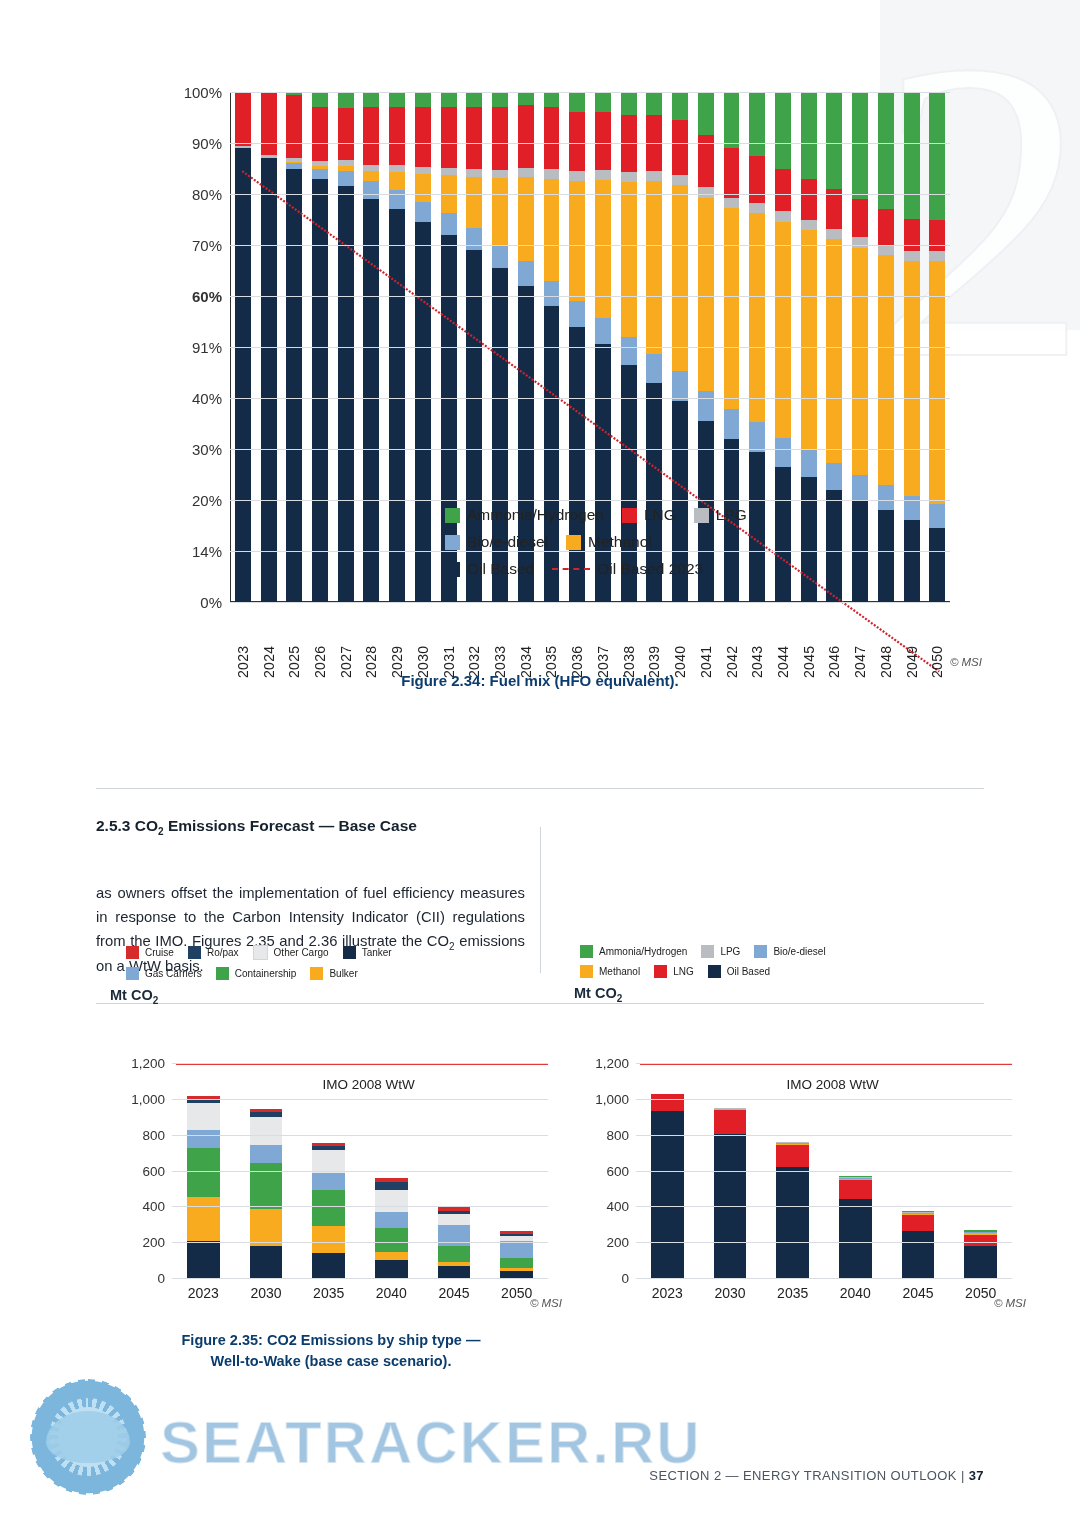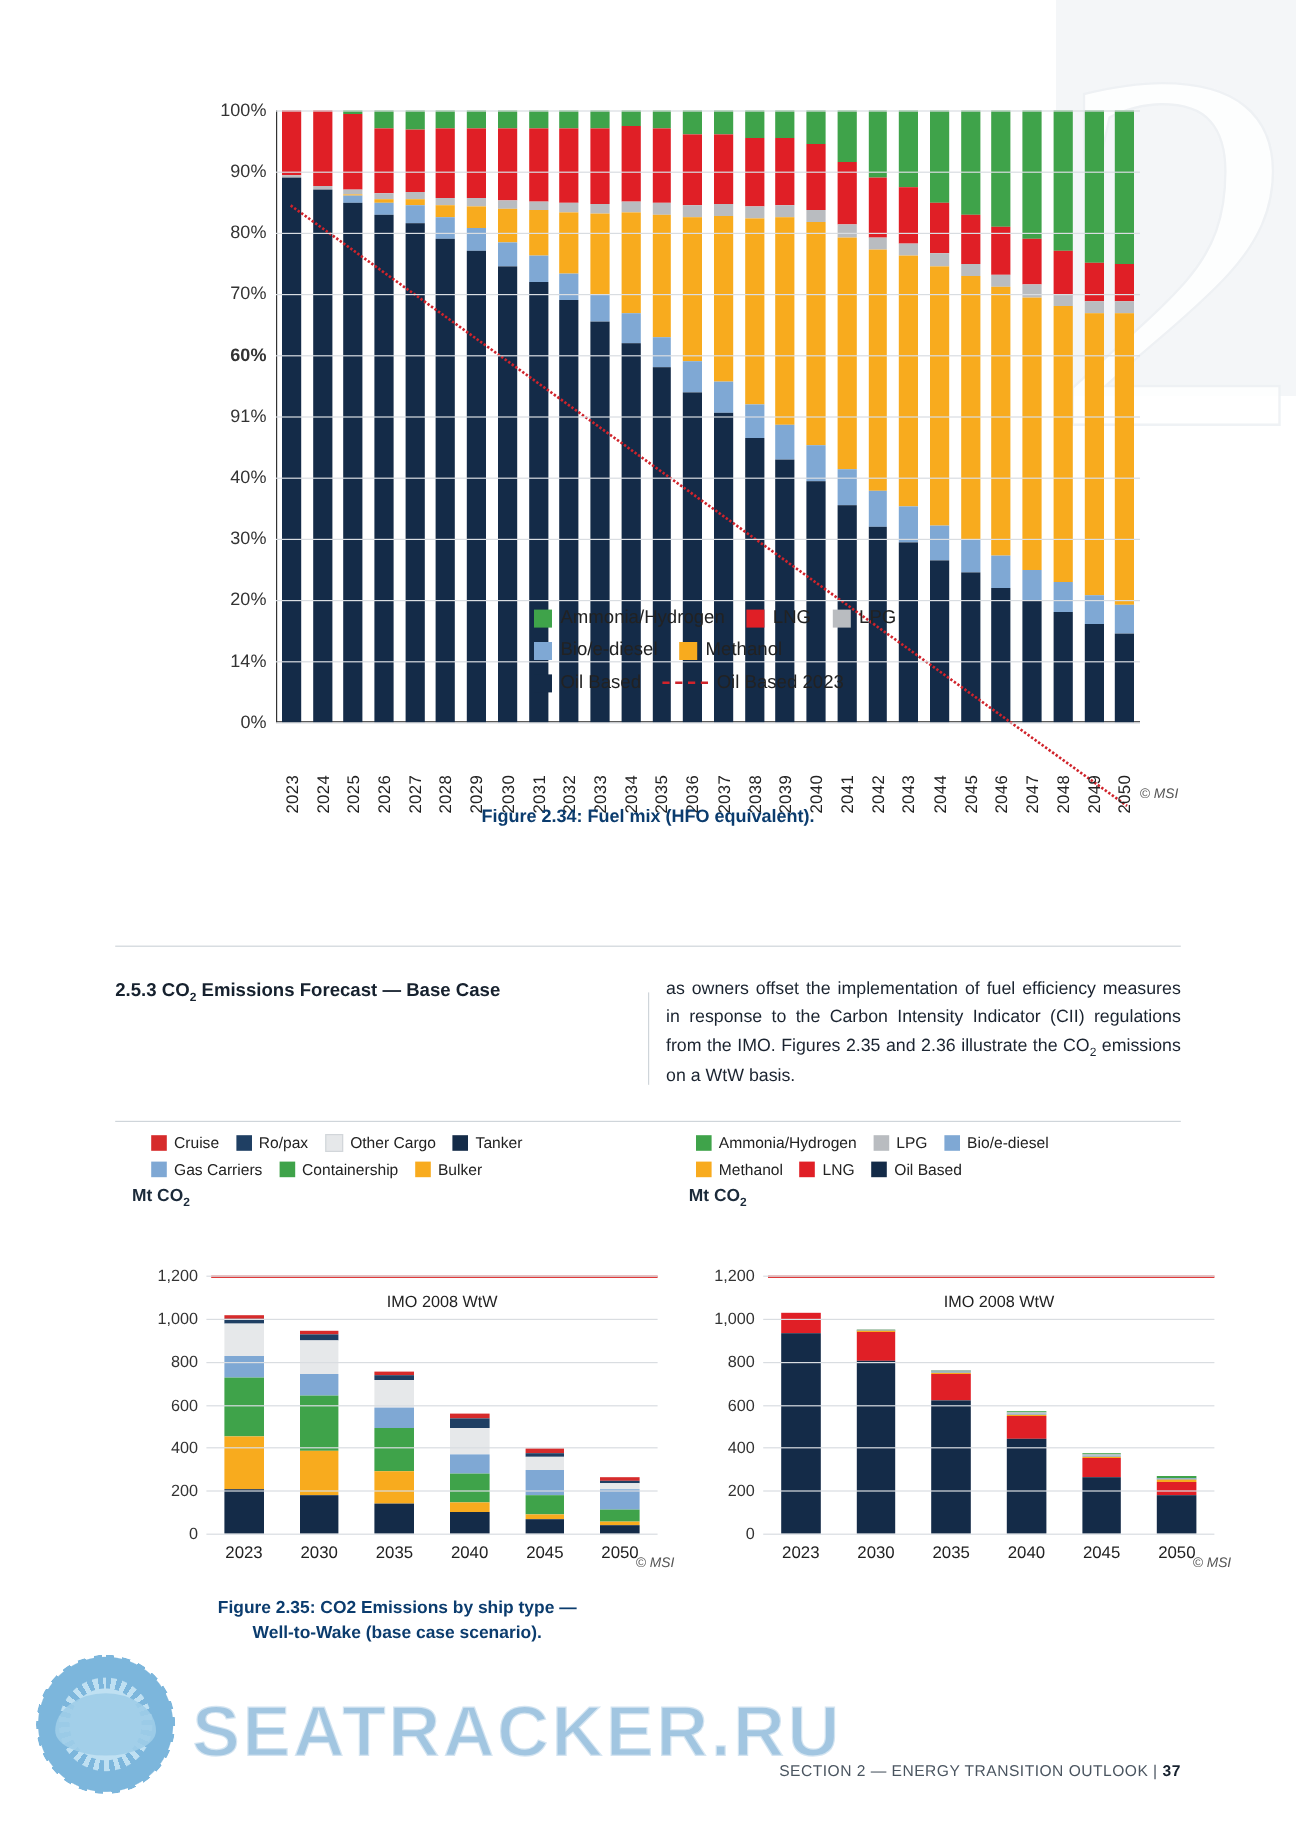--- a/index.html
+++ b/index.html
@@ -59,21 +59,21 @@
   #section h3{font-size:15.5px;margin:0 0 12px 0;font-weight:bold;color:#16212e;}
   .cols{display:flex;gap:30px;}
   .col{width:429px;font-size:14.8px;line-height:1.62;text-align:justify;color:#1b2430;}
   .col p{margin:0;}
   .vdiv{position:absolute;left:50%;top:14px;bottom:6px;width:1px;background:#cfd5da;}
   sub{font-size:10px;}
   
   .mini{position:absolute;top:945px;width:470px;height:420px;}
   #mini-left{left:96px;}
   #mini-right{left:560px;}
-  .mini-legend{font-size:13px;color:#222;}
+  .mini-legend{font-size:10px;color:#222;}
   .mini-legend .row{display:flex;align-items:center;margin-bottom:7px;}
   .mini-legend .item{display:flex;align-items:center;margin-right:14px;white-space:nowrap;}
   .mini-legend .sw{width:13px;height:13px;margin-right:6px;}
   .unit{font-weight:bold;font-size:14.5px;margin:6px 0 2px 14px;}
   .mplot{position:absolute;left:76px;right:18px;top:118px;height:215px;}
   .mgrid{position:absolute;left:0;right:0;border-top:1px solid #d9dde1;}
   .mylab{position:absolute;right:100%;margin-right:7px;transform:translateY(-50%);font-size:13.5px;color:#333;}
   .mbars{position:absolute;left:0;right:0;top:0;bottom:0;display:flex;align-items:flex-end;}
   .mslot{flex:1 1 0;height:100%;display:flex;justify-content:center;}
   .mbar{width:52%;display:flex;flex-direction:column-reverse;}
@@ -549,21 +549,21 @@
   <div class="msi" style="right:-2px;top:596px;">© MSI</div>
 </div>
 
 <div style="position:absolute;left:180px;top:672px;width:720px;">
   <div class="fig-cap">Figure 2.34: Fuel mix (HFO equivalent).</div>
 </div>
 
 <div id="section">
   <hr class="hr">
   <div style="height:16px"></div>
-  <div class="cols" style="position:relative;">
+  <div class="cols" style="position:relative;flex-direction:column;">
     <div class="vdiv"></div>
     <div class="col">
       <h3><span>2.5.3 CO</span><sub>2</sub><span> Emissions Forecast — Base Case</span></h3>
     </div>
     <div class="col">
       <p><span>as owners offset the implementation of fuel efficiency measures in response to the Carbon Intensity Indicator (CII) regulations from the IMO. Figures 2.35 and 2.36 illustrate the CO</span><sub>2</sub><span> emissions on a WtW basis.</span></p>
     </div>
   </div>
   <div style="height:16px"></div>
   <hr class="hr">

